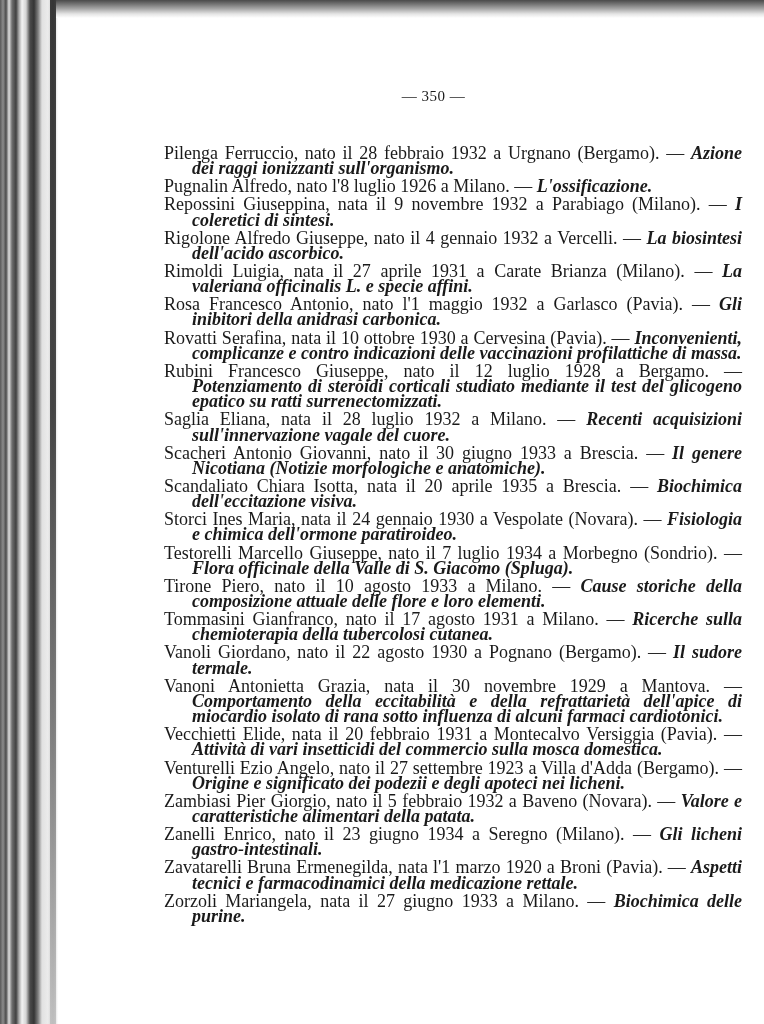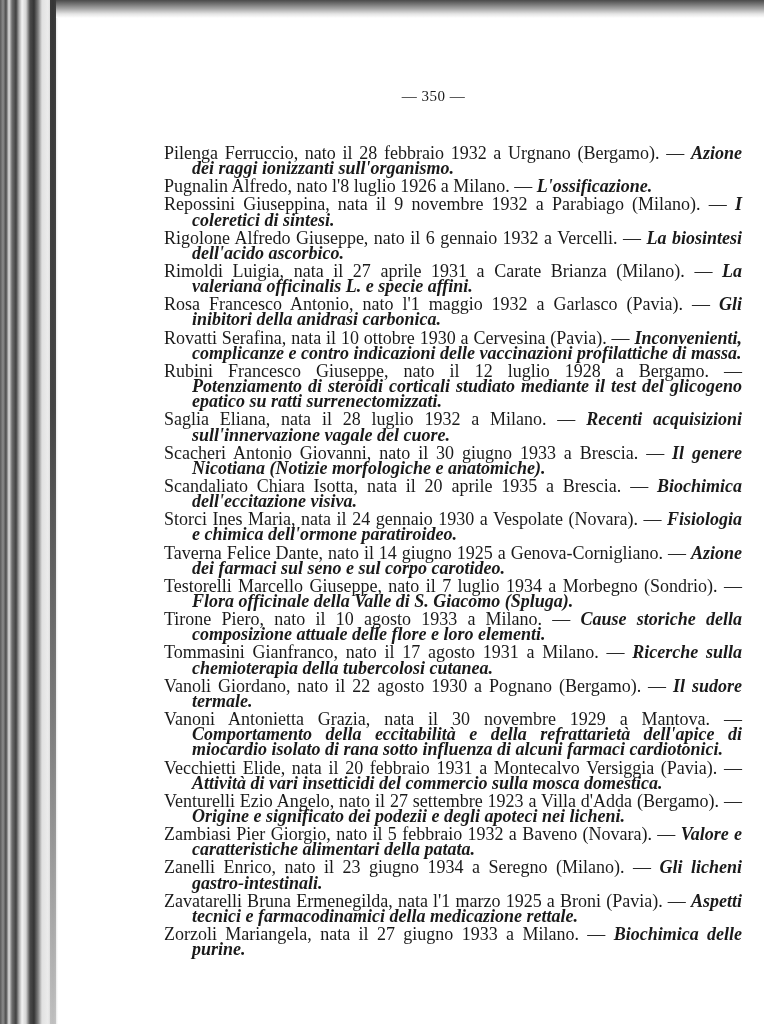--- a/index.html
+++ b/index.html
@@ -49,34 +49,33 @@
 <div class="binding"></div>
 <div class="binding2"></div>
 <div class="topedge"></div>
 
 <div class="page-number">— 350 —</div>
 
 <div class="entries">
   <p class="entry"><span>Pilenga Ferruccio, nato il 28 febbraio 1932 a Urgnano (Bergamo). —</span> <span class="title">Azione dei raggi ionizzanti sull'organismo.</span></p>
   <p class="entry"><span>Pugnalin Alfredo, nato l'8 luglio 1926 a Milano. —</span> <span class="title">L'ossificazione.</span></p>
   <p class="entry"><span>Repossini Giuseppina, nata il 9 novembre 1932 a Parabiago (Milano). —</span> <span class="title">I coleretici di sintesi.</span></p>
-  <p class="entry"><span>Rigolone Alfredo Giuseppe, nato il 6 gennaio 1932 a Vercelli. —</span> <span class="title">La biosintesi dell'acido ascorbico.</span></p>
+  <p class="entry"><span>Rigolone Alfredo Giuseppe, nato il 4 gennaio 1932 a Vercelli. —</span> <span class="title">La biosintesi dell'acido ascorbico.</span></p>
   <p class="entry"><span>Rimoldi Luigia, nata il 27 aprile 1931 a Carate Brianza (Milano). —</span> <span class="title">La valeriana officinalis L. e specie affini.</span></p>
   <p class="entry"><span>Rosa Francesco Antonio, nato l'1 maggio 1932 a Garlasco (Pavia). —</span> <span class="title">Gli inibitori della anidrasi carbonica.</span></p>
   <p class="entry"><span>Rovatti Serafina, nata il 10 ottobre 1930 a Cervesina (Pavia). —</span> <span class="title">Inconvenienti, complicanze e contro indicazioni delle vaccinazioni profilattiche di massa.</span></p>
   <p class="entry"><span>Rubini Francesco Giuseppe, nato il 12 luglio 1928 a Bergamo. —</span> <span class="title">Potenziamento di steroidi corticali studiato mediante il test del glicogeno epatico su ratti surrenectomizzati.</span></p>
   <p class="entry"><span>Saglia Eliana, nata il 28 luglio 1932 a Milano. —</span> <span class="title">Recenti acquisizioni sull'innervazione vagale del cuore.</span></p>
   <p class="entry"><span>Scacheri Antonio Giovanni, nato il 30 giugno 1933 a Brescia. —</span> <span class="title">Il genere Nicotiana (Notizie morfologiche e anatomiche).</span></p>
   <p class="entry"><span>Scandaliato Chiara Isotta, nata il 20 aprile 1935 a Brescia. —</span> <span class="title">Biochimica dell'eccitazione visiva.</span></p>
   <p class="entry"><span>Storci Ines Maria, nata il 24 gennaio 1930 a Vespolate (Novara). —</span> <span class="title">Fisiologia e chimica dell'ormone paratiroideo.</span></p>
-  <p class="entry"><span>Taverna Felice Dante, nato il 14 giugno 1925 a Genova-Cornigliano. —</span> <span class="title">Azione dei farmaci sul seno e sul corpo carotideo.</span></p>
   <p class="entry"><span>Testorelli Marcello Giuseppe, nato il 7 luglio 1934 a Morbegno (Sondrio). —</span> <span class="title">Flora officinale della Valle di S. Giacomo (Spluga).</span></p>
   <p class="entry"><span>Tirone Piero, nato il 10 agosto 1933 a Milano. —</span> <span class="title">Cause storiche della composizione attuale delle flore e loro elementi.</span></p>
   <p class="entry"><span>Tommasini Gianfranco, nato il 17 agosto 1931 a Milano. —</span> <span class="title">Ricerche sulla chemioterapia della tubercolosi cutanea.</span></p>
   <p class="entry"><span>Vanoli Giordano, nato il 22 agosto 1930 a Pognano (Bergamo). —</span> <span class="title">Il sudore termale.</span></p>
   <p class="entry"><span>Vanoni Antonietta Grazia, nata il 30 novembre 1929 a Mantova. —</span> <span class="title">Comportamento della eccitabilità e della refrattarietà dell'apice di miocardio isolato di rana sotto influenza di alcuni farmaci cardiotonici.</span></p>
   <p class="entry"><span>Vecchietti Elide, nata il 20 febbraio 1931 a Montecalvo Versiggia (Pavia). —</span> <span class="title">Attività di vari insetticidi del commercio sulla mosca domestica.</span></p>
   <p class="entry"><span>Venturelli Ezio Angelo, nato il 27 settembre 1923 a Villa d'Adda (Bergamo). —</span> <span class="title">Origine e significato dei podezii e degli apoteci nei licheni.</span></p>
   <p class="entry"><span>Zambiasi Pier Giorgio, nato il 5 febbraio 1932 a Baveno (Novara). —</span> <span class="title">Valore e caratteristiche alimentari della patata.</span></p>
   <p class="entry"><span>Zanelli Enrico, nato il 23 giugno 1934 a Seregno (Milano). —</span> <span class="title">Gli licheni gastro-intestinali.</span></p>
-  <p class="entry"><span>Zavatarelli Bruna Ermenegilda, nata l'1 marzo 1925 a Broni (Pavia). —</span> <span class="title">Aspetti tecnici e farmacodinamici della medicazione rettale.</span></p>
+  <p class="entry"><span>Zavatarelli Bruna Ermenegilda, nata l'1 marzo 1920 a Broni (Pavia). —</span> <span class="title">Aspetti tecnici e farmacodinamici della medicazione rettale.</span></p>
   <p class="entry"><span>Zorzoli Mariangela, nata il 27 giugno 1933 a Milano. —</span> <span class="title">Biochimica delle purine.</span></p>
 </div>
 
 </body></html>

